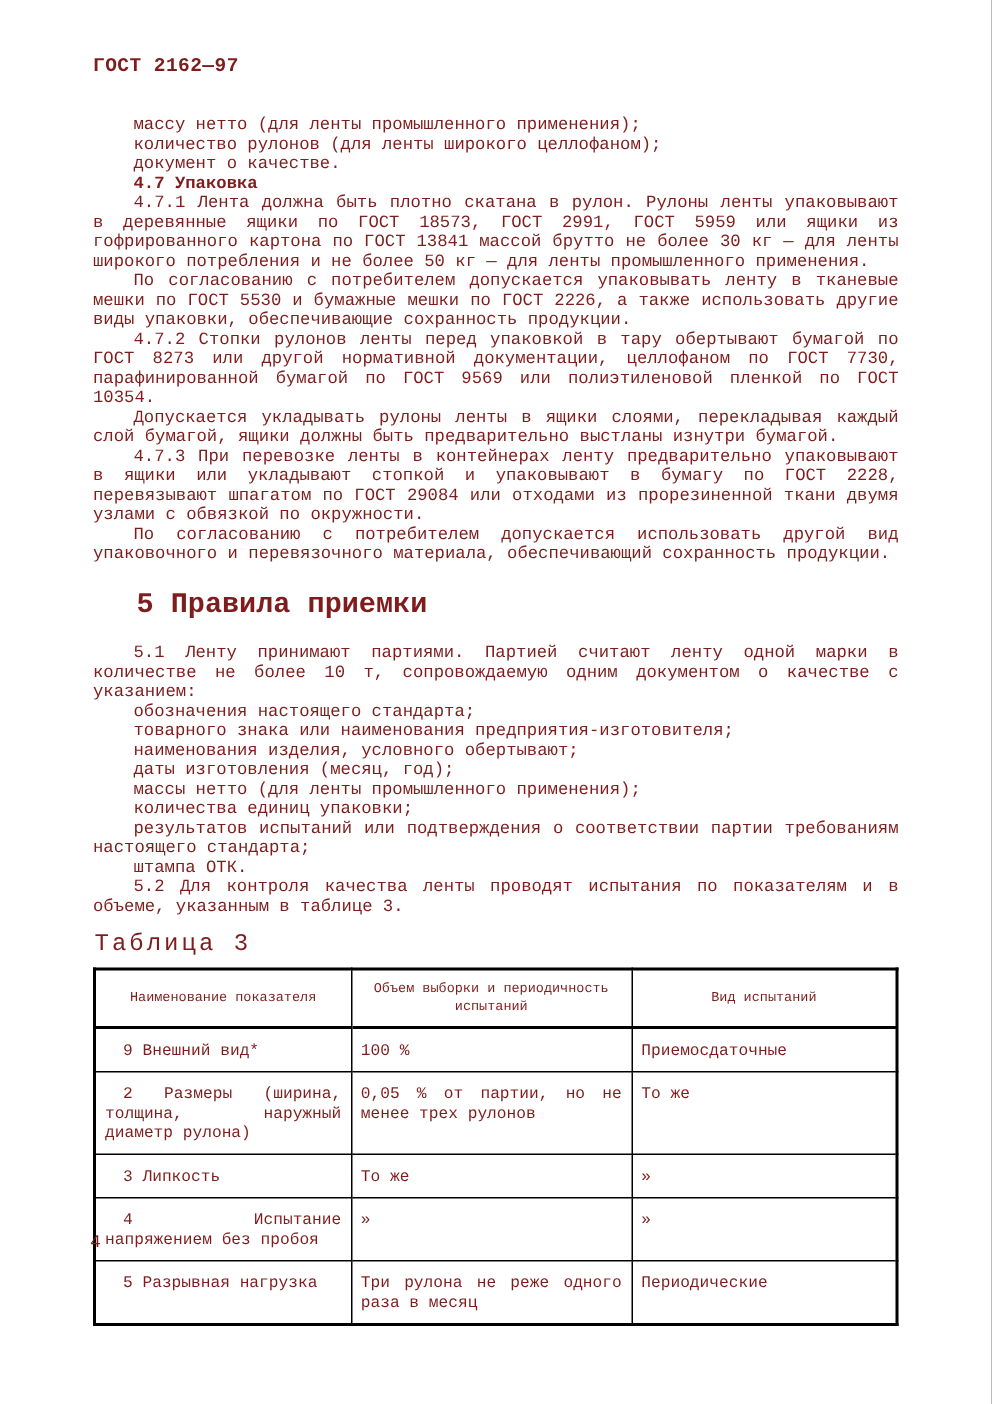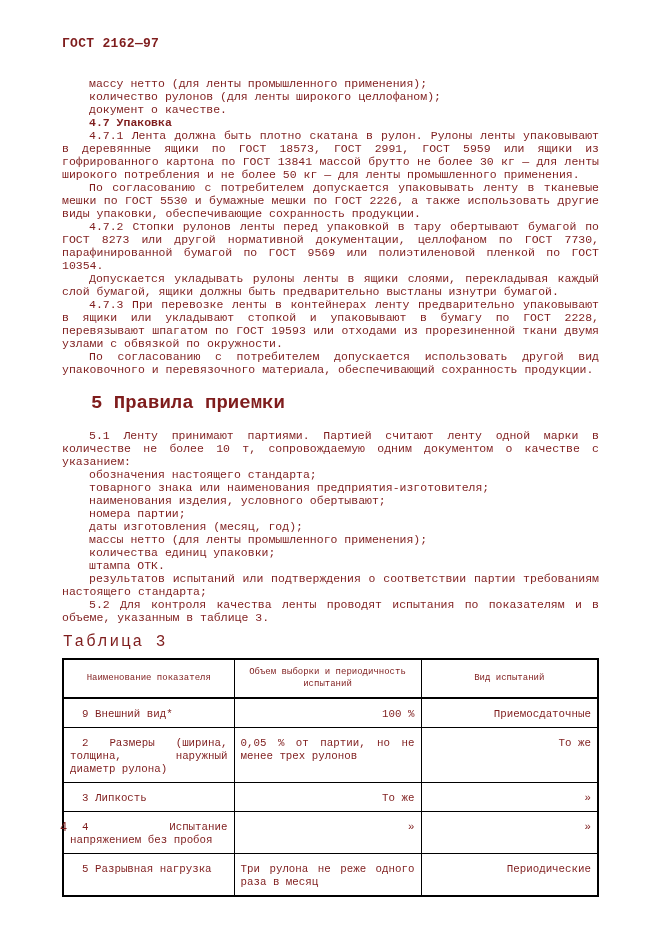--- a/index.html
+++ b/index.html
@@ -50,21 +50,21 @@
     font-size: 9px; line-height: 11.5px;
     text-align: center; vertical-align: middle;
     padding: 7px 10px;
   }
   table.gost td {
     font-size: 10.8px; line-height: 13px;
     vertical-align: top;
     padding: 9px 6px 6px 6px;
   }
   td.c-indicator { text-align: justify; text-indent: 12px; padding-left: 4px; padding-right: 3px; }
-  td.cell-center { text-align: right; }
+  td.cell-center { text-align: left; }
   td.cell-left { text-align: justify; padding-left: 7px; }
   .col-1 { width: 171px; } .col-2 { width: 187px; } .col-3 { width: 177px; }
   .page-number {
     position: absolute; left: 60px; top: 821px;
     font-size: 12px;
   }
 </style>
 </head>
 <body>
 
@@ -77,35 +77,34 @@
     <p>массу нетто (для ленты промышленного применения);</p>
     <p>количество рулонов (для ленты широкого целлофаном);</p>
     <p>документ о качестве.</p>
 
     <p class="bold">4.7 Упаковка</p>
 
     <p>4.7.1 Лента должна быть плотно скатана в рулон. Рулоны ленты упаковывают в деревянные ящики по ГОСТ 18573, ГОСТ 2991, ГОСТ 5959 или ящики из гофрированного картона по ГОСТ 13841 массой брутто не более 30 кг — для ленты широкого потребления и не более 50 кг — для ленты промышленного применения.</p>
     <p>По согласованию с потребителем допускается упаковывать ленту в тканевые мешки по ГОСТ 5530 и бумажные мешки по ГОСТ 2226, а также использовать другие виды упаковки, обеспечивающие сохранность продукции.</p>
     <p>4.7.2 Стопки рулонов ленты перед упаковкой в тару обертывают бумагой по ГОСТ 8273 или другой нормативной документации, целлофаном по ГОСТ 7730, парафинированной бумагой по ГОСТ 9569 или полиэтиленовой пленкой по ГОСТ 10354.</p>
     <p>Допускается укладывать рулоны ленты в ящики слоями, перекладывая каждый слой бумагой, ящики должны быть предварительно выстланы изнутри бумагой.</p>
-    <p>4.7.3 При перевозке ленты в контейнерах ленту предварительно упаковывают в ящики или укладывают стопкой и упаковывают в бумагу по ГОСТ 2228, перевязывают шпагатом по ГОСТ 19593 или отходами из прорезиненной ткани двумя узлами с обвязкой по окружности.</p>
+    <p>4.7.3 При перевозке ленты в контейнерах ленту предварительно упаковывают в ящики или укладывают стопкой и упаковывают в бумагу по ГОСТ 2228, перевязывают шпагатом по ГОСТ 29084 или отходами из прорезиненной ткани двумя узлами с обвязкой по окружности.</p>
     <p>По согласованию с потребителем допускается использовать другой вид упаковочного и перевязочного материала, обеспечивающий сохранность продукции.</p>
 
     <div class="section-heading">5 Правила приемки</div>
 
     <p>5.1 Ленту принимают партиями. Партией считают ленту одной марки в количестве не более 10 т, сопровождаемую одним документом о качестве с указанием:</p>
     <p>обозначения настоящего стандарта;</p>
     <p>товарного знака или наименования предприятия-изготовителя;</p>
     <p>наименования изделия, условного обертывают;</p>
-    <p>номера партии;</p>
     <p>даты изготовления (месяц, год);</p>
     <p>массы нетто (для ленты промышленного применения);</p>
     <p>количества единиц упаковки;</p>
+    <p>результатов испытаний или подтверждения о соответствии партии требованиям настоящего стандарта;</p>
     <p>штампа ОТК.</p>
-    <p>результатов испытаний или подтверждения о соответствии партии требованиям настоящего стандарта;</p>
     <p>5.2 Для контроля качества ленты проводят испытания по показателям и в объеме, указанным в таблице 3.</p>
 
     <div class="table-caption">Таблица 3</div>
 
     <table class="gost">
       <colgroup>
         <col class="col-1">
           <col class="col-2">
           <col class="col-3">
       </colgroup>

